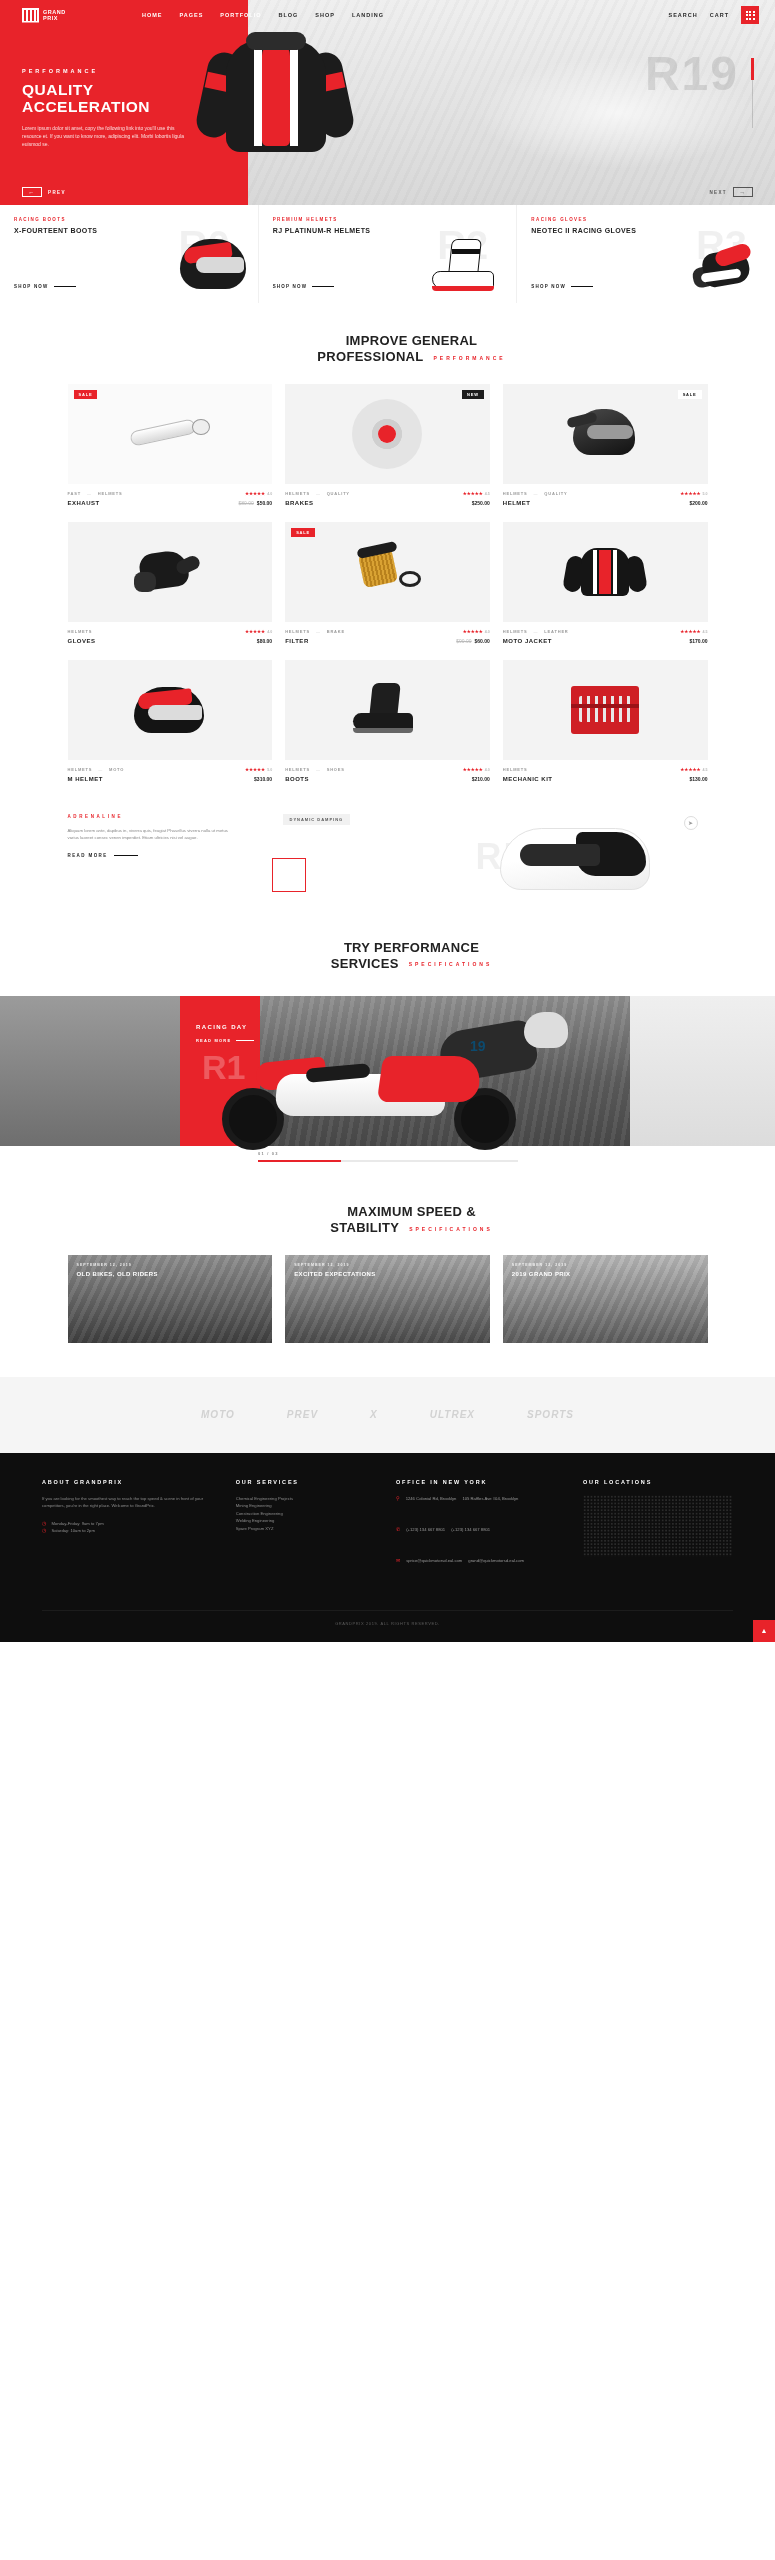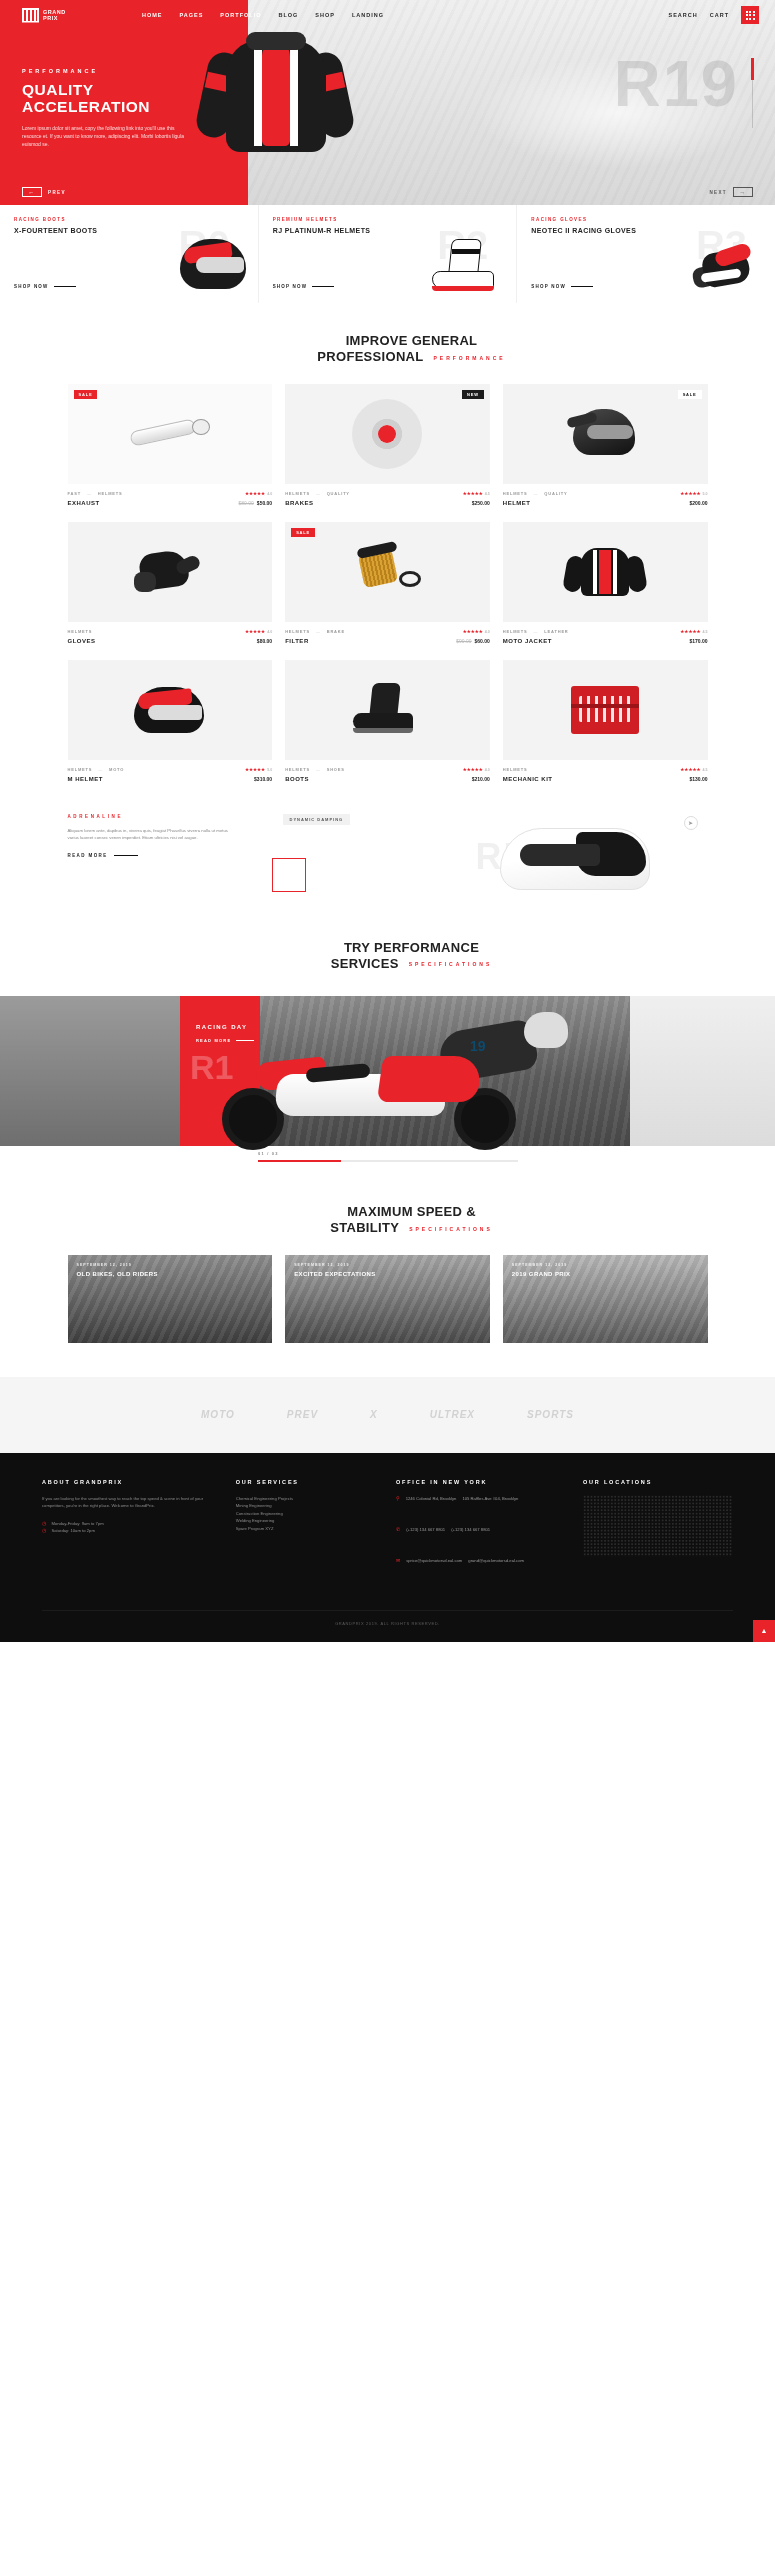--- a/index.html
+++ b/index.html
@@ -16,21 +16,21 @@
   .hero { position: relative; width: 775px; height: 205px; background: #f2f2f2; overflow: hidden; }
   .hero-red { position: absolute; left: 0; top: 0; width: 248px; height: 205px; background: #e8232a; z-index: 2; }
   .hero-gray { position: absolute; left: 248px; top: 0; width: 527px; height: 205px;
     background: linear-gradient(180deg,#efefef 0%, #e2e2e2 55%, #d8d8d8 100%); }
   .hero-gray:after {
     content: ""; position: absolute; left: 0; top: 0; width: 100%; height: 100%;
     background:
       radial-gradient(ellipse 200px 80px at 70% 55%, rgba(255,255,255,.7), rgba(255,255,255,0) 70%),
       repeating-linear-gradient(115deg, rgba(0,0,0,.025) 0 3px, rgba(0,0,0,0) 3px 9px);
   }
-  .bigR { position: absolute; right: 36px; top: 46px; font-size: 65px; font-weight: 700;
+  .bigR { position: absolute; right: 36px; top: 46px; font-size: 48px; font-weight: 700;
     color: rgba(120,120,120,.22); letter-spacing: 2px; z-index: 1; font-family: "Liberation Sans", sans-serif;}
   .navbar { position: absolute; top: 0; left: 0; width: 775px; height: 30px; z-index: 6; display: flex; align-items: center; }
   .logo { display: flex; align-items: center; gap: 4px; margin-left: 22px; width: 60px; }
   .logo-mark { width: 17px; height: 15px; background: #fff; clip-path: polygon(0 0,100% 0,100% 100%,0 100%);
     position: relative; }
   .logo-mark:before { content:""; position:absolute; inset:2px; background:
     repeating-linear-gradient(90deg,#e8232a 0 2px,#fff 2px 4px); }
   .logo-text { color: #fff; font-size: 5.5px; line-height: 6px; font-weight: 700; letter-spacing: .5px; }
   .nav-links { display: flex; gap: 17px; margin-left: 60px; }
   .nav-links a { color: #fff; font-size: 5.5px; letter-spacing: 1px; font-weight: 700; text-decoration: none; }
@@ -177,21 +177,21 @@
   .eqp .sideL { position:absolute; left:0; top:0; width:180px; height:150px; background: linear-gradient(180deg,#9b9b9b,#6e6e6e); }
   .eqp .sideR { position:absolute; right:0; top:0; width:145px; height:150px; background: linear-gradient(180deg,#efefef,#dcdcdc); }
   .eqp .redbox { position:absolute; left:180px; top:0; width:80px; height:150px; background:#e8232a; }
   .eqp .photo { position:absolute; left:260px; top:0; width:370px; height:150px;
     background: linear-gradient(180deg,#8f8f8f 0%, #5e5e5e 55%, #4a4a4a 100%); }
   .eqp .photo:after { content:""; position:absolute; inset:0;
     background: repeating-linear-gradient(100deg, rgba(255,255,255,.05) 0 4px, rgba(0,0,0,.05) 4px 10px); }
   .eqp .rtitle { position:absolute; left: 196px; top: 28px; color:#fff; font-size: 6px; font-weight:700; letter-spacing:1.4px;}
   .eqp .rread { position:absolute; left: 196px; top: 42px; color:#fff; font-size: 4px; font-weight:700; letter-spacing:1.2px; display:flex; gap:5px; align-items:center;}
   .eqp .rread i { width:18px; height:1px; background:#fff; display:block;}
-  .eqp .rghost { position:absolute; left: 190px; top: 52px; font-size: 34px; font-weight: 700; color: rgba(255,255,255,.25); }
+  .eqp .rghost { position:absolute; left: 202px; top: 52px; font-size: 34px; font-weight: 700; color: rgba(255,255,255,.25); }
   .bike { position:absolute; left: 210px; top: 52px; width: 320px; height: 108px; z-index: 4;}
   .bike .wheelL { position:absolute; left:12px; top:40px; width:62px; height:62px; border-radius:50%; background:#111; border: 7px solid #1a1a1a;}
   .bike .wheelR { position:absolute; right:14px; top:40px; width:62px; height:62px; border-radius:50%; background:#111; border: 7px solid #1a1a1a;}
   .bike .body { position:absolute; left:66px; top:26px; width:170px; height:42px; background: linear-gradient(180deg,#fff,#e6e6e6); border-radius: 20px 40px 14px 26px; transform: skewX(-6deg);}
   .bike .fair { position:absolute; left:170px; top:8px; width:100px; height:46px; background:#e8232a; border-radius: 12px 40px 24px 16px; transform: skewX(-8deg);}
   .bike .tail { position:absolute; left:46px; top:12px; width:70px; height:28px; background:#e8232a; border-radius: 16px 8px 6px 18px; transform: rotate(-6deg);}
   .bike .seat { position:absolute; left:96px; top:18px; width:64px; height:14px; background:#1b1b1b; border-radius:8px; transform: rotate(-5deg);}
   .rider { position:absolute; left: 420px; top: 12px; width: 160px; height: 92px; z-index: 3;}
   .rider .torso { position:absolute; left:20px; top:18px; width:96px; height:50px; background:#2a2a2a; border-radius: 26px 16px 16px 26px; transform: rotate(-10deg);}
   .rider .helm { position:absolute; left:104px; top:4px; width:44px; height:36px; background:#ddd; border-radius: 20px 18px 14px 16px;}

